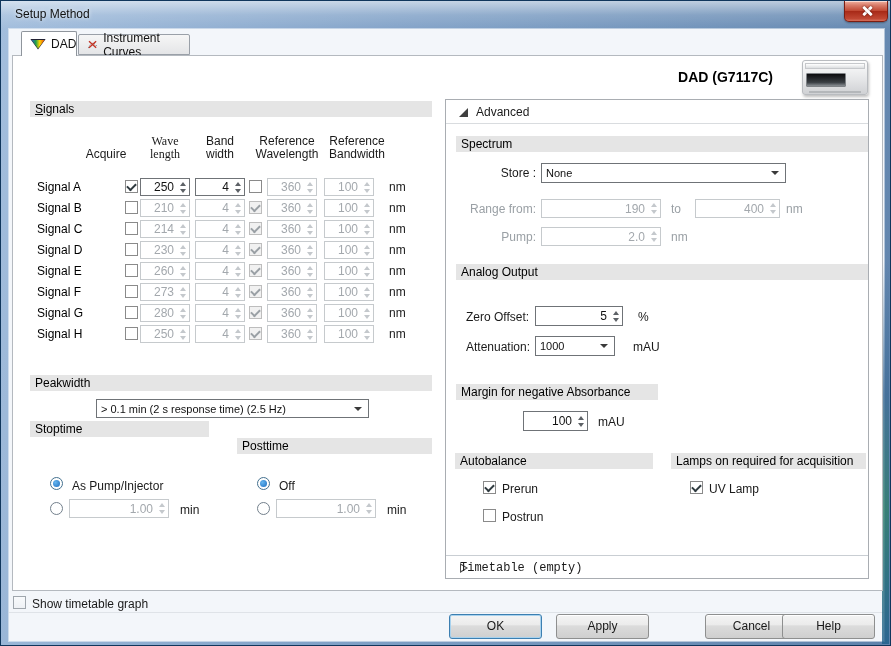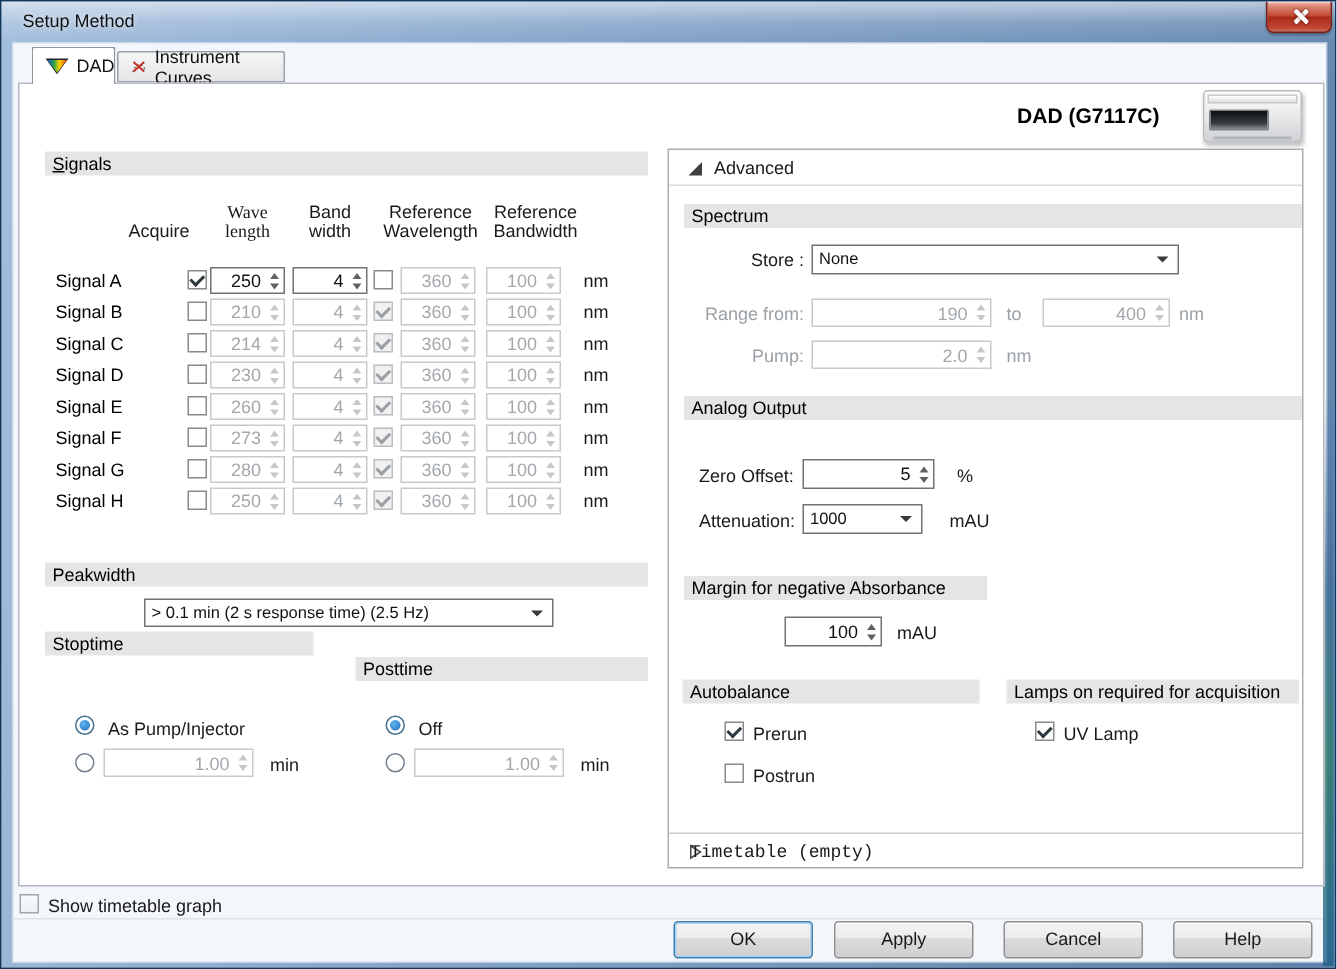--- a/index.html
+++ b/index.html
@@ -533,16 +533,16 @@
           <span class="lbl" style="left:14px; top:5px;font-family:Liberation Mono, monospace;">Timetable (empty)</span>
         </div>
       </div>
     </div>
 
     <span class="cb soft" style="left:4px; top:567px;"></span>
     <span class="lbl" style="left:23px; top:568px;">Show timetable graph</span>
     <div class="footer-line"></div>
     <div class="btn default" style="left:440px;">OK</div>
     <div class="btn" style="left:547px;">Apply</div>
-    <div class="btn" style="left:660px;">Cancel</div>
+    <div class="btn" style="left:696px;">Cancel</div>
     <div class="btn" style="left:773px;">Help</div>
   </div>
 </div>
 
 </body></html>

